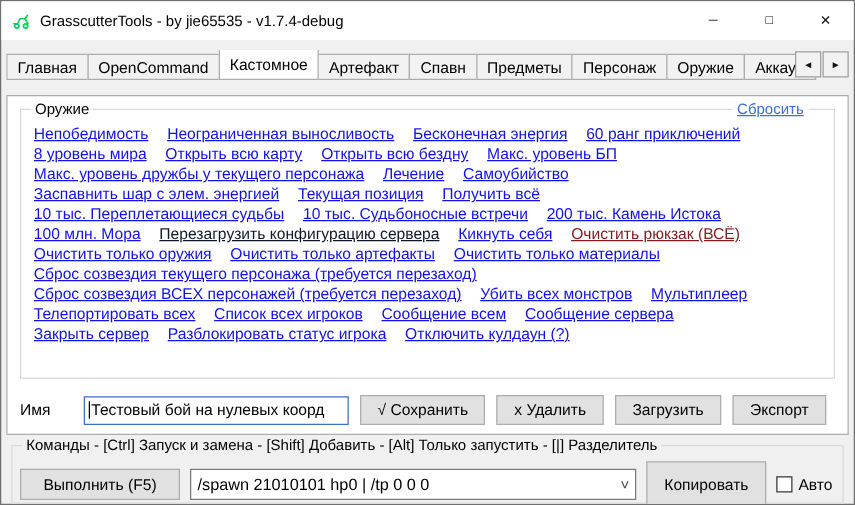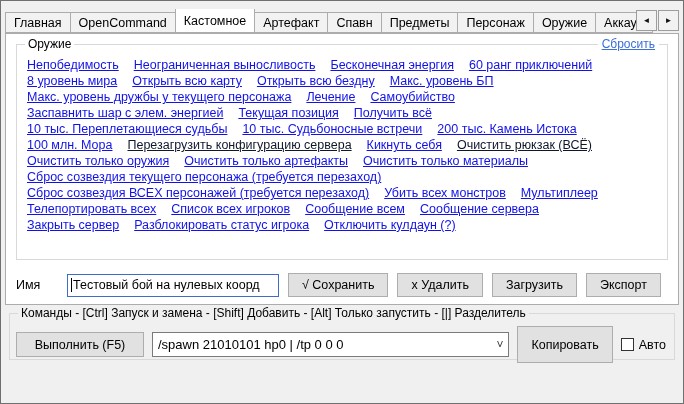--- a/index.html
+++ b/index.html
@@ -11,37 +11,37 @@
   }
   
   .titlebar{height:31px;background:#ffffff;display:flex;align-items:center;padding-left:8px;}
   .app-icon{width:16px;height:16px;flex:none;display:flex;align-items:center;}
   .title{font-size:12px;margin-left:7px;white-space:nowrap;}
   .win-controls{margin-left:auto;display:flex;height:100%;}
   .win-btn{width:45px;height:100%;display:flex;align-items:center;justify-content:center;
     font-size:10px;color:#111;cursor:default;}
   .win-btn.close{font-size:11px;}
   
-  .tabstrip{margin:8px 4px 0;height:24px;display:flex;align-items:flex-start;position:relative;z-index:2;}
+  .tabstrip{margin:8px 4px 12px;height:24px;display:flex;align-items:flex-start;position:relative;z-index:2;}
   .tab{height:21px;padding:3px 8px 0;font-size:12.5px;background:#f2f2f2;
     border:1px solid #acacac;white-space:nowrap;cursor:default;}
   .tab + .tab{margin-left:-1px;}
   .tab.selected{height:25px;padding-top:5px;background:#fff;position:relative;z-index:3;
     box-shadow:0 1px 0 0 #fff;}
   .tab-scroll{position:absolute;right:0;top:1px;display:flex;z-index:4;}
   .tscroll-btn{width:21px;height:21px;background:#f2f2f2;border:1px solid #9d9d9d;
     display:flex;align-items:center;justify-content:center;font-size:8px;color:#111;}
   .tab-scroll .tscroll-btn + .tscroll-btn{margin-left:1px;}
   
   .tabpage{margin:0 4px;height:272px;background:#fff;border:1px solid #acacac;position:relative;z-index:1;}
   
   .groupbox{position:relative;border:1px solid #d9d9d9;}
   .group-label{position:absolute;top:-8px;left:8px;padding:0 3px;font-size:12px;background:#fff;white-space:nowrap;}
   .list-group{margin:10px 10px 0;height:216px;}
-  .reset-link{position:absolute;top:-8px;right:8px;padding:0 4px;font-size:12px;background:#fff;
+  .reset-link{position:absolute;top:-8px;right:20px;padding:0 4px;font-size:12px;background:#fff;
     text-decoration:underline;cursor:pointer;}
   .link-rows{padding:11px 10px 0;}
   .link-row{height:16px;line-height:16px;white-space:nowrap;overflow:hidden;}
   .link{font-size:12.5px;text-decoration:underline;margin-right:15px;cursor:pointer;}
   
   .name-row{display:flex;align-items:center;margin:13px 10px 12px;gap:9px;}
   .name-label{font-size:12.5px;width:42px;flex:none;}
   .textbox{width:212px;height:23px;background:#fff;border:1px solid #3d6dcc;
     display:flex;align-items:center;padding:0 3px;font-size:12.5px;white-space:nowrap;overflow:hidden;flex:none;}
   .caret{width:1px;height:14px;background:#000;margin-right:1px;flex:none;}
@@ -59,20 +59,38 @@
   .copy-btn{flex:none;height:37px;}
   .checkbox-wrap{display:flex;align-items:center;gap:5px;flex:none;margin-right:2px;}
   .checkbox{width:13px;height:13px;background:#fff;border:1px solid #333;flex:none;}
   .checkbox-label{font-size:12.5px;}
 </style>
 </head>
 <body>
 
 <div class="window">
 
+  <div class="titlebar">
+    <span class="app-icon">
+      <svg width="16" height="16" viewBox="0 0 16 16">
+        <g fill="none" stroke="#00d455" stroke-width="1.3" stroke-linecap="round" stroke-linejoin="round">
+          <path d="M2 10 L5 10 L7 6 L11 6 L13.5 10"></path>
+          <circle cx="4.5" cy="11.8" r="1.7"></circle>
+          <circle cx="11.5" cy="11.8" r="1.7"></circle>
+          <path d="M11 6 L13 3.2"></path>
+        </g>
+      </svg>
+    </span>
+    <span class="title">GrasscutterTools - by jie65535 - v1.7.4-debug</span>
+    <div class="win-controls">
+      <div class="win-btn">─</div>
+      <div class="win-btn">□</div>
+      <div class="win-btn close">✕</div>
+    </div>
+  </div>
 
   <div class="tabstrip">
     <div id="tabs-container" style="display:flex;align-items:flex-end;overflow:hidden;flex:1;height:100%;">
         <div class="tab">Главная</div>
         <div class="tab">OpenCommand</div>
         <div class="tab selected">Кастомное</div>
         <div class="tab">Артефакт</div>
         <div class="tab">Спавн</div>
         <div class="tab">Предметы</div>
         <div class="tab">Персонаж</div>
@@ -89,21 +107,21 @@
 
     <div class="groupbox list-group">
       <span class="group-label">Оружие</span>
       <a class="reset-link" style="color: rgb(58, 111, 216);">Сбросить</a>
       <div class="link-rows" id="link-rows">
           <div class="link-row"><a class="link" style="color: rgb(18, 18, 232);">Непобедимость</a><a class="link" style="color: rgb(18, 18, 232);">Неограниченная выносливость</a><a class="link" style="color: rgb(18, 18, 232);">Бесконечная энергия</a><a class="link" style="color: rgb(18, 18, 232);">60 ранг приключений</a></div>
           <div class="link-row"><a class="link" style="color: rgb(18, 18, 232);">8 уровень мира</a><a class="link" style="color: rgb(18, 18, 232);">Открыть всю карту</a><a class="link" style="color: rgb(18, 18, 232);">Открыть всю бездну</a><a class="link" style="color: rgb(18, 18, 232);">Макс. уровень БП</a></div>
           <div class="link-row"><a class="link" style="color: rgb(18, 18, 232);">Макс. уровень дружбы у текущего персонажа</a><a class="link" style="color: rgb(18, 18, 232);">Лечение</a><a class="link" style="color: rgb(18, 18, 232);">Самоубийство</a></div>
           <div class="link-row"><a class="link" style="color: rgb(18, 18, 232);">Заспавнить шар с элем. энергией</a><a class="link" style="color: rgb(18, 18, 232);">Текущая позиция</a><a class="link" style="color: rgb(18, 18, 232);">Получить всё</a></div>
           <div class="link-row"><a class="link" style="color: rgb(18, 18, 232);">10 тыс. Переплетающиеся судьбы</a><a class="link" style="color: rgb(18, 18, 232); margin-top: 40px;">10 тыс. Судьбоносные встречи</a><a class="link" style="color: rgb(18, 18, 232);">200 тыс. Камень Истока</a></div>
-          <div class="link-row"><a class="link" style="color: rgb(18, 18, 232);">100 млн. Мора</a><a class="link" style="color: #0f172a;">Перезагрузить конфигурацию сервера</a><a class="link" style="color: rgb(18, 18, 232);">Кикнуть себя</a><a class="link" style="color: #0f172a;">Очистить рюкзак (ВСЁ)</a></div>
+          <div class="link-row"><a class="link" style="color: rgb(18, 18, 232);">100 млн. Мора</a><a class="link" style="color: #0f172a;">Перезагрузить конфигурацию сервера</a><a class="link" style="color: rgb(18, 18, 232);">Кикнуть себя</a><a class="link" style="color: #7f1d1d;">Очистить рюкзак (ВСЁ)</a></div>
           <div class="link-row"><a class="link" style="color: rgb(18, 18, 232);">Очистить только оружия</a><a class="link" style="color: rgb(18, 18, 232);">Очистить только артефакты</a><a class="link" style="color: rgb(18, 18, 232);">Очистить только материалы</a></div>
           <div class="link-row"><a class="link" style="color: rgb(18, 18, 232);">Сброс созвездия текущего персонажа (требуется перезаход)</a></div>
           <div class="link-row"><a class="link" style="color: rgb(18, 18, 232);">Сброс созвездия ВСЕХ персонажей (требуется перезаход)</a><a class="link" style="color: rgb(18, 18, 232);">Убить всех монстров</a><a class="link" style="color: rgb(18, 18, 232);">Мультиплеер</a></div>
           <div class="link-row"><a class="link" style="color: rgb(18, 18, 232);">Телепортировать всех</a><a class="link" style="color: rgb(18, 18, 232);">Список всех игроков</a><a class="link" style="color: rgb(18, 18, 232);">Сообщение всем</a><a class="link" style="color: rgb(18, 18, 232);">Сообщение сервера</a></div>
           <div class="link-row"><a class="link" style="color: rgb(18, 18, 232);">Закрыть сервер</a><a class="link" style="color: rgb(18, 18, 232);">Разблокировать статус игрока</a><a class="link" style="color: rgb(18, 18, 232);">Отключить кулдаун (?)</a></div>
         </div>
     </div>
 
     <div class="name-row">
       <span class="name-label">Имя</span>

